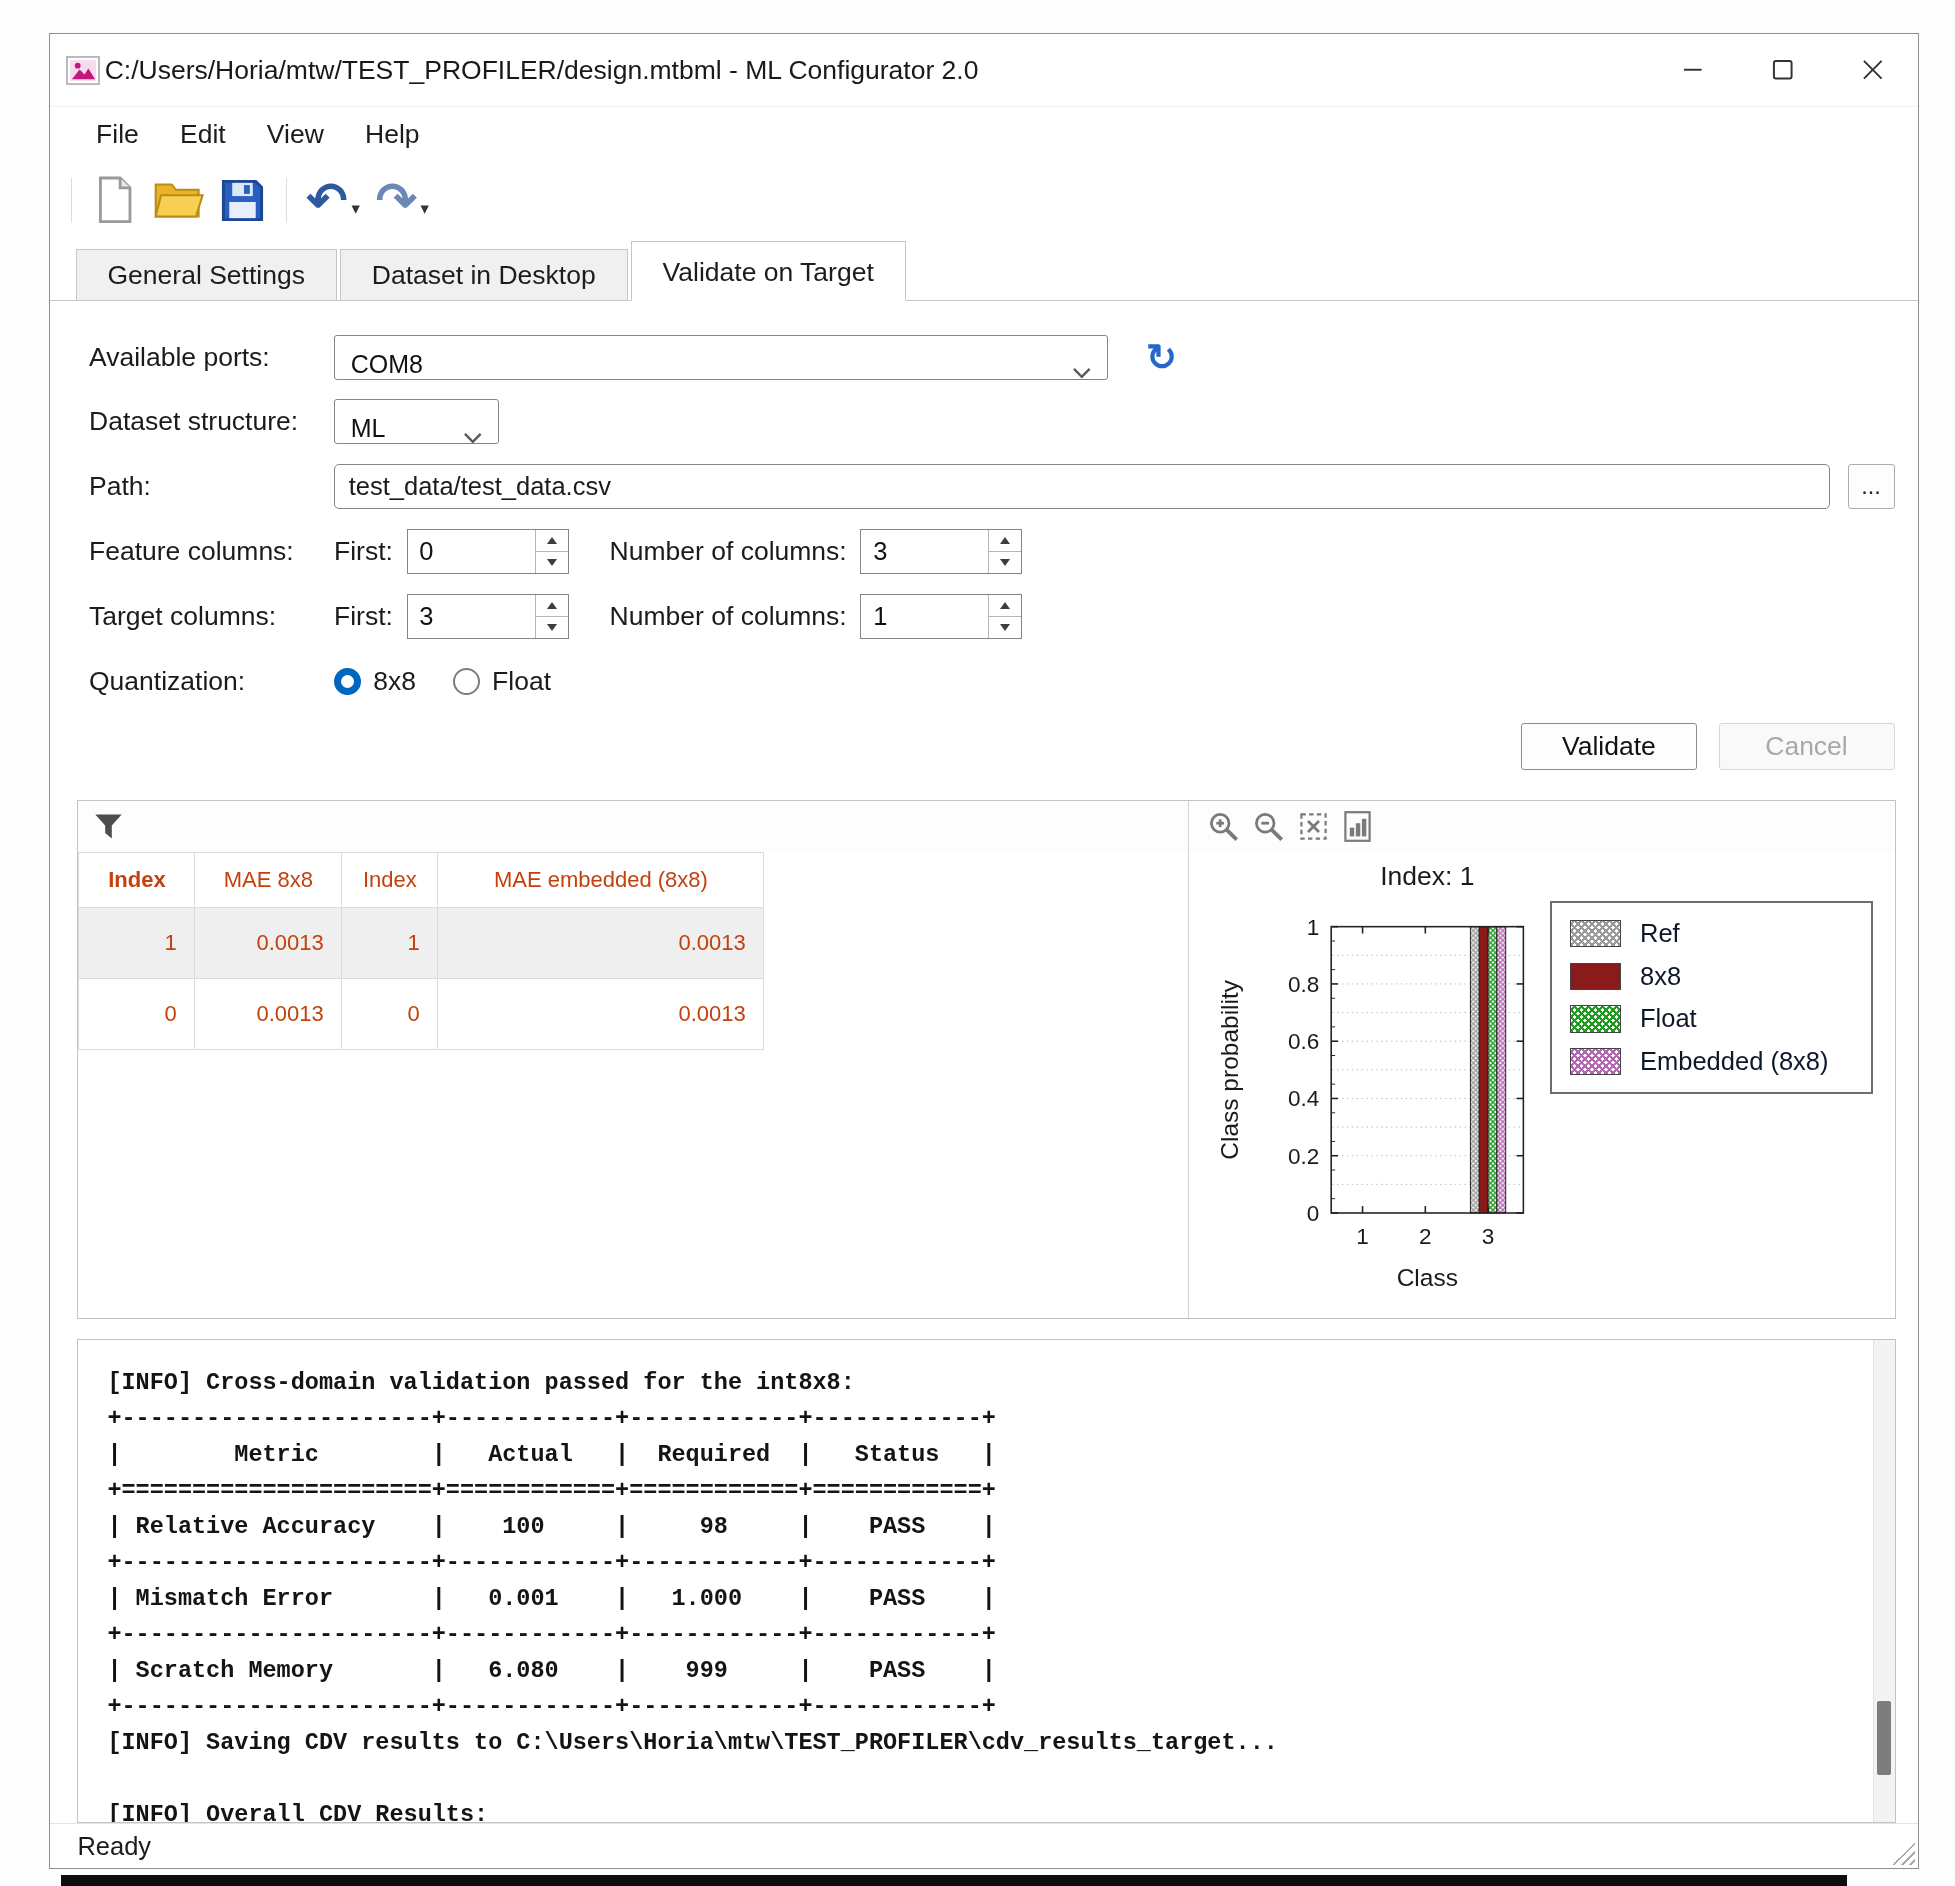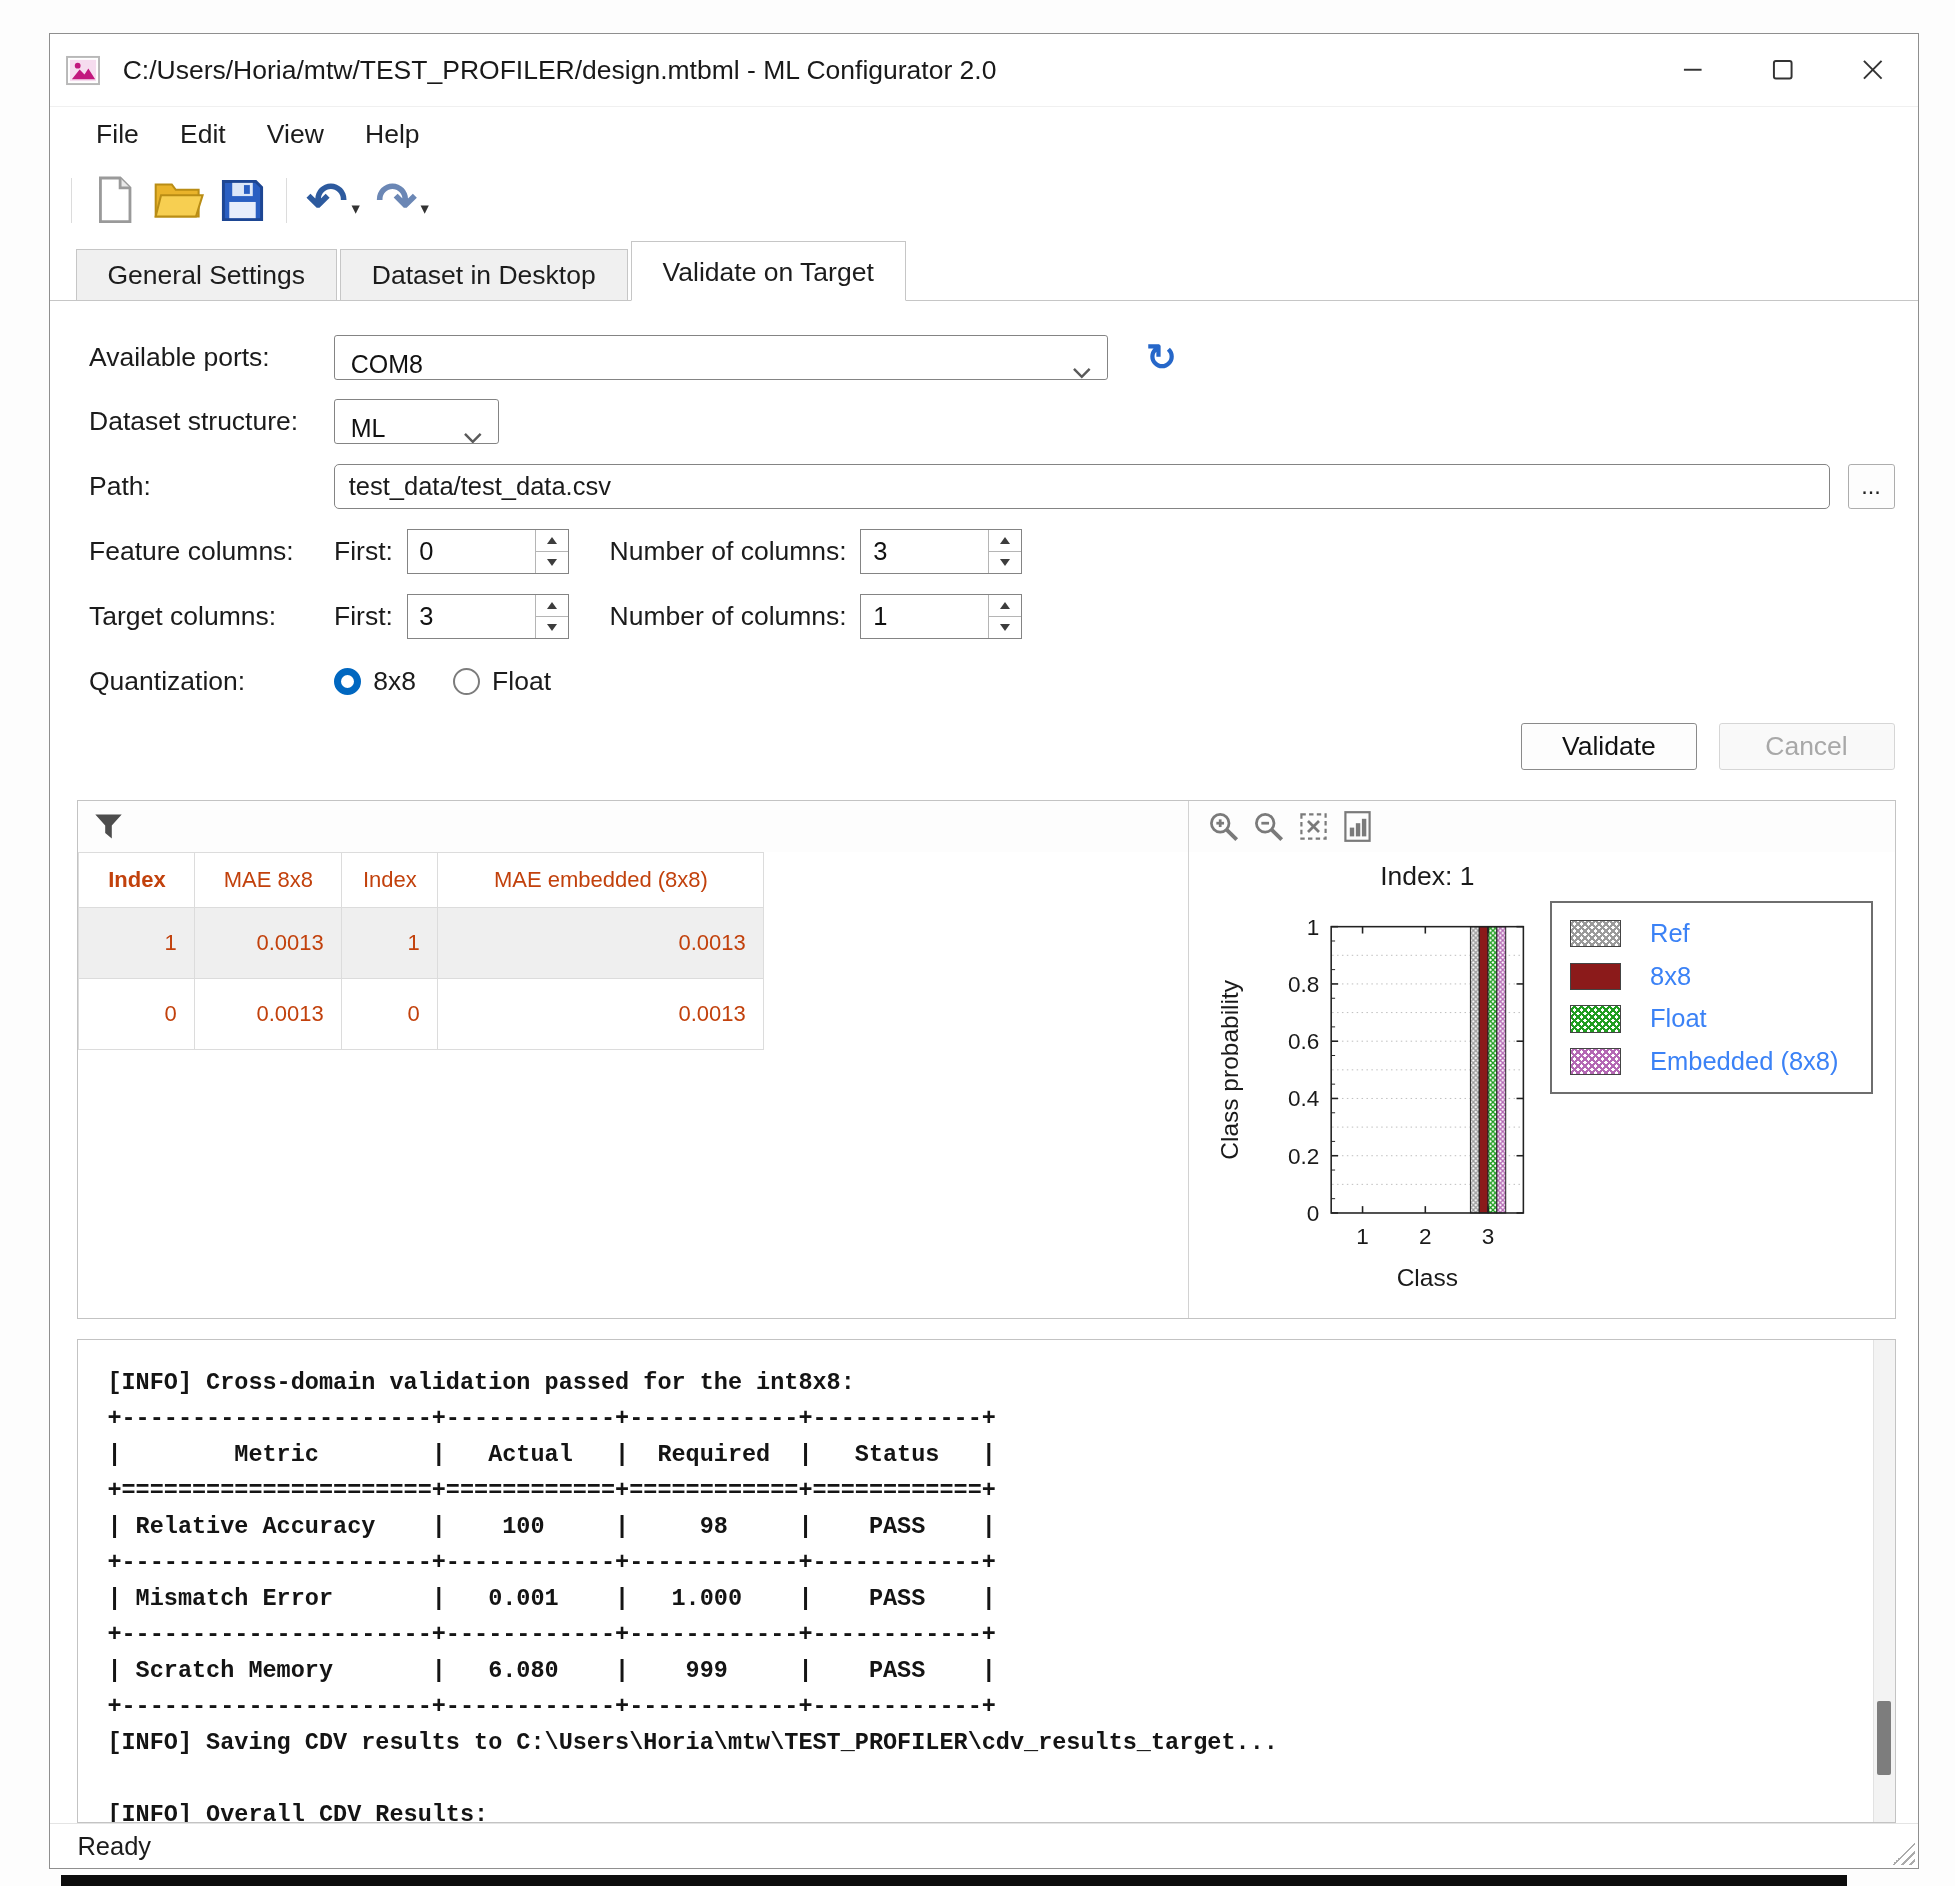--- a/index.html
+++ b/index.html
@@ -2,21 +2,21 @@
 <html><head>
 <meta charset="utf-8">
 <style>
   * { box-sizing: border-box; margin: 0; padding: 0; }
   html, body { width: 1955px; height: 1887px; background: #ffffff; font-family: "Liberation Sans", sans-serif; overflow: hidden; }
   .screen { position: relative; width: 1955px; height: 1887px; background: #fdfdfd; }
   .window { position: absolute; left: 49px; top: 33px; width: 1870px; height: 1836px; background: #fff; border: 1px solid #8f8f8f; display: flex; flex-direction: column; }
 
   
   .titlebar { height: 73px; display: flex; align-items: center; padding-left: 15.7px; flex: 0 0 auto; border-bottom: 1px solid #f0f0f0; }
-  .title { font-size: 26.5px; color: #191919; margin-left: 22px; white-space: nowrap; }
+  .title { font-size: 26.5px; color: #191919; margin-left: 4px; white-space: nowrap; }
   .win-controls { margin-left: auto; display: flex; height: 100%; }
   .win-btn { width: 90px; display: flex; align-items: center; justify-content: center; cursor: default; }
 
   
   .menubar { height: 55px; display: flex; align-items: center; padding-left: 25.5px; flex: 0 0 auto; }
   .menu-item { font-size: 26.5px; color: #1c1c1c; padding: 5.9px 20.6px; }
 
   
   .toolbar { height: 76px; display: flex; align-items: center; padding-left: 17.6px; gap: 15.7px; flex: 0 0 auto; }
   .tool-btn { display: flex; align-items: center; justify-content: center; height: 57px; }
@@ -66,21 +66,21 @@
   .res-head-right { display: flex; align-items: center; gap: 11.8px; padding-left: 17.6px; background: #fdfdfd; }
   .res-body-left { border-right: 1px solid #d2d2d2; background: #fff; overflow: hidden; }
   .res-body-right { position: relative; background: #fff; overflow: hidden; }
   .mae-table { border-collapse: collapse; font-size: 22px; color: #c2410c; }
   .mae-table th { font-weight: normal; height: 55px; padding: 0 15.7px; border: 1px solid #dcdcdc; text-align: center; white-space: nowrap; background: #fff; }
   .mae-table th.b { font-weight: bold; }
   .mae-table td { height: 71px; padding: 0 17.6px; border: 1px solid #dcdcdc; text-align: right; }
   .mae-table tr.shade td { background: #efefef; }
   svg text { font-family: "Liberation Sans", sans-serif; }
   .legend { position: absolute; left: 361px; top: 49px; width: 323px; border: 2px solid #6e6e6e; background: #fff; padding: 15.7px 17.6px; display: flex; flex-direction: column; gap: 13.7px; }
-  .legend-item { display: flex; align-items: center; gap: 29px; font-size: 25.5px; color: #3b82f6; }
+  .legend-item { display: flex; align-items: center; gap: 19px; font-size: 25.5px; color: #0f172a; }
   .swatch { width: 51px; height: 27.4px; border: 1px solid #444; flex: 0 0 auto; }
 
   
   .logpanel { margin: 19.6px 22.5px 0 27.4px; flex: 1 1 auto; border: 1px solid #c3c3c3; position: relative; overflow: hidden; background: #fff; }
   .logpre { font-family: "Liberation Mono", monospace; font-weight: bold; font-size: 23.5px; line-height: 36px; padding: 25.5px 45px 0 29px; color: #141414; white-space: pre; }
   .logscroll { position: absolute; top: 0; right: 0; bottom: 0; width: 21.6px; background: #f3f3f3; border-left: 1px solid #e2e2e2; }
   .logthumb { position: absolute; left: 2.9px; width: 14.7px; top: 75%; height: 74px; background: #7d7d7d; border-radius: 2px; }
 
   
   .statusbar { height: 45px; border-top: 1px solid #e4e4e4; display: flex; align-items: center; padding-left: 27.4px; font-size: 25.5px; color: #1b1b1b; position: relative; flex: 0 0 auto; }

